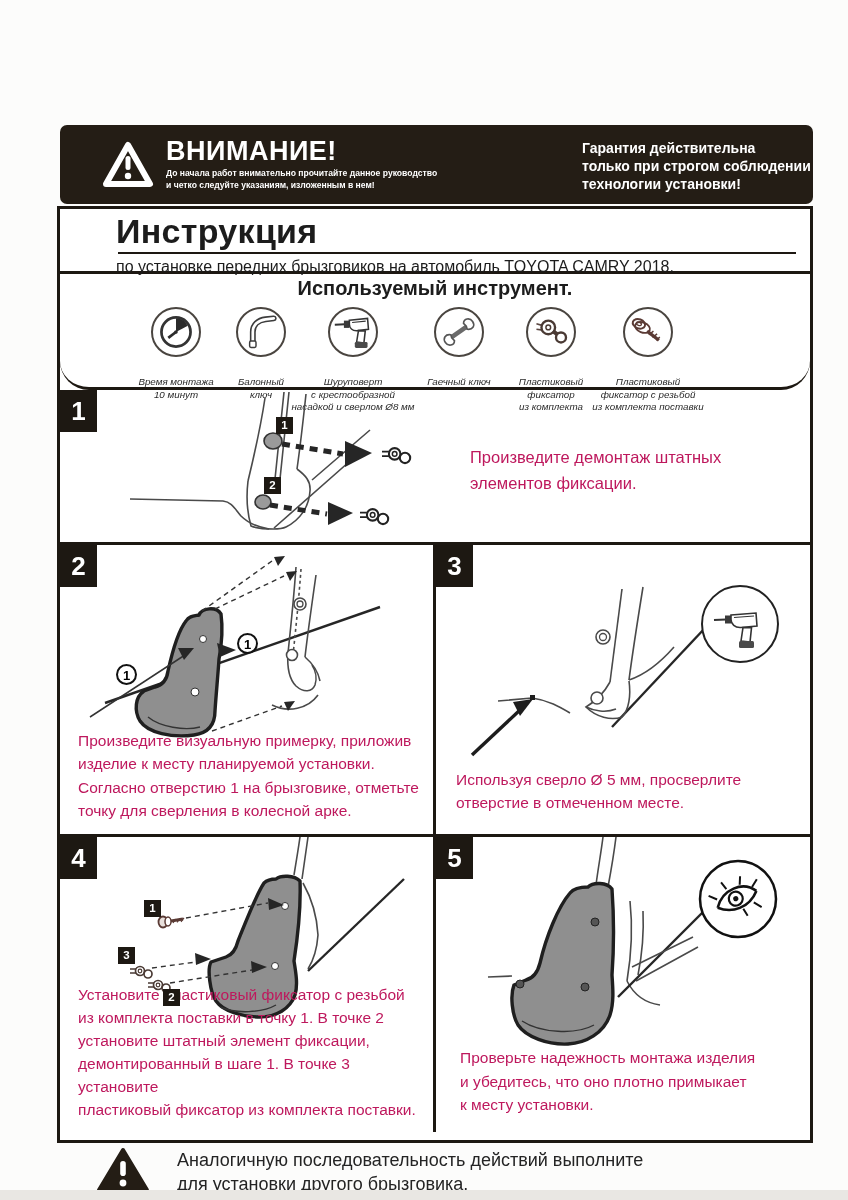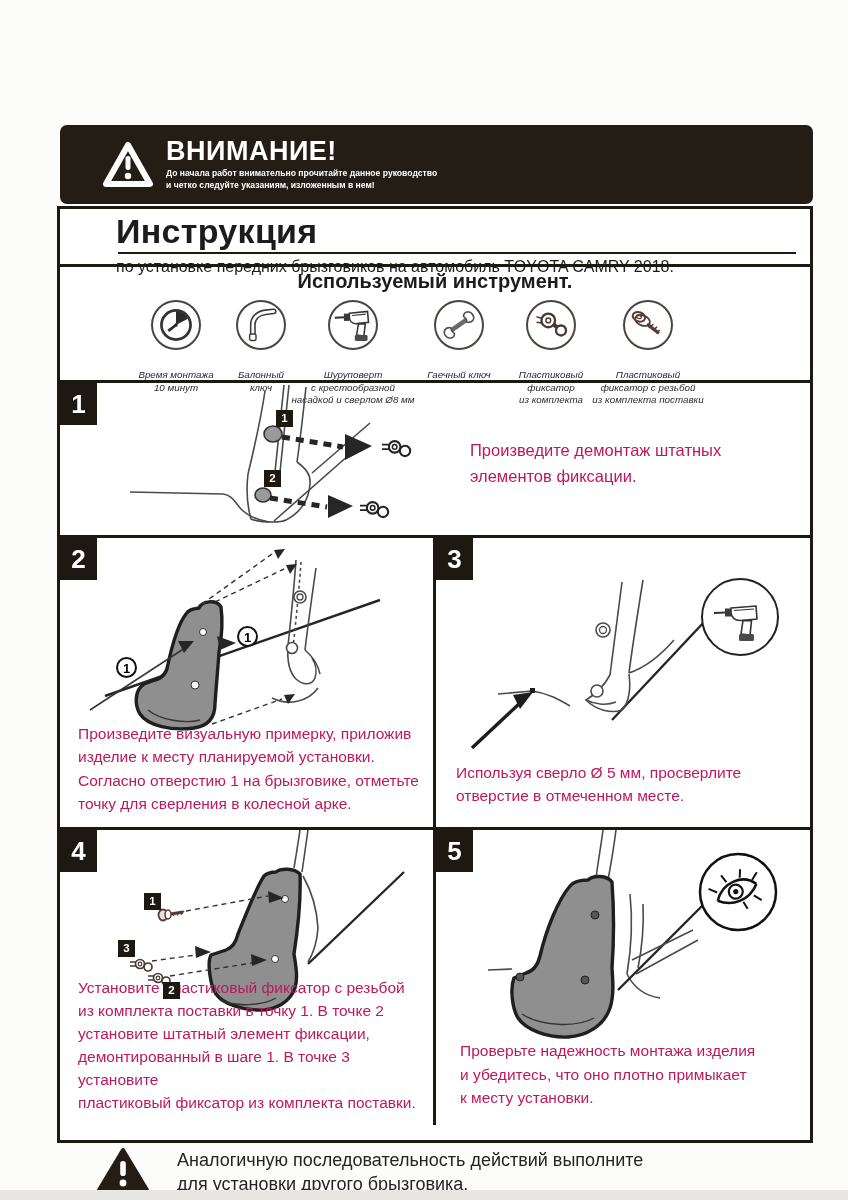--- a/index.html
+++ b/index.html
@@ -12,26 +12,26 @@
           border-radius:7px;display:flex;align-items:center;}
   .banner-tri{margin-left:42px;flex:0 0 auto;}
   .banner-mid{margin-left:12px;}
   .banner-title{color:#fff;font-size:27px;font-weight:800;letter-spacing:.5px;line-height:1;}
   .banner-sub{color:#fff;font-size:8.6px;line-height:1.35;margin-top:3px;font-weight:600;}
   .banner-right{position:absolute;left:522px;top:14px;color:#fff;font-size:14px;font-weight:700;line-height:1.3;}
 
   
   .frame{position:absolute;left:57px;top:206px;width:756px;height:937px;border:3px solid #1d1812;
          box-sizing:border-box;background:#fff;}
-  .title-block{height:58px;border-bottom:3px solid #1d1812;box-sizing:border-box;padding-left:56px;}
+  .title-block{height:65px;border-bottom:3px solid #1d1812;box-sizing:border-box;padding-left:56px;}
   .doc-title{font-size:34px;font-weight:800;letter-spacing:.3px;padding-top:5px;line-height:1;}
   .title-rule{height:2px;background:#1d1812;margin:4px 14px 0 2px;}
   .doc-sub{font-size:16px;padding-top:4px;}
 
-  .tools-block{position:relative;height:116px;border-bottom:3px solid #1d1812;box-sizing:border-box;}
+  .tools-block{position:relative;height:116px;border-bottom:3px solid #1d1812;box-sizing:border-box;border-radius:29px;}
   .tools-heading{text-align:center;font-size:20px;font-weight:700;padding-top:3px;}
   .tool{position:absolute;top:33px;width:130px;text-align:center;}
   .tool-circle{width:46px;height:46px;border:2px solid #4a4540;border-radius:50%;margin:0 auto;
                display:flex;align-items:center;justify-content:center;background:#fff;}
   .tool-label{font-size:9.8px;font-style:italic;line-height:1.3;margin-top:19px;color:#2a2a2a;}
 
   .row{position:relative;box-sizing:border-box;}
   .row1{height:155px;border-bottom:3px solid #1d1812;}
   .row2{height:292px;border-bottom:3px solid #1d1812;display:flex;}
   .row3{height:295px;display:flex;}
@@ -74,20 +74,23 @@
     <svg class="banner-tri" width="52" height="47" viewBox="0 0 52 47">
       <path d="M26,4 L48,43 L4,43 Z" fill="none" stroke="#fff" stroke-width="6" stroke-linejoin="round"></path>
       <rect x="23.5" y="15" width="5" height="14" rx="2.5" fill="#fff"></rect>
       <circle cx="26" cy="35" r="3.2" fill="#fff"></circle>
     </svg>
     <div class="banner-mid">
       <div class="banner-title">ВНИМАНИЕ!</div>
       <div class="banner-sub pre">До начала работ внимательно прочитайте данное руководство
 и четко следуйте указаниям, изложенным в нем!</div>
     </div>
+    <div class="banner-right pre">Гарантия действительна
+только при строгом соблюдении
+технологии установки!</div>
   </div>
 
   <div class="frame">
 
     <div class="title-block">
       <div class="doc-title">Инструкция</div>
       <div class="title-rule"></div>
       <div class="doc-sub">по установке передних брызговиков на автомобиль TOYOTA CAMRY 2018.</div>
     </div>
 

